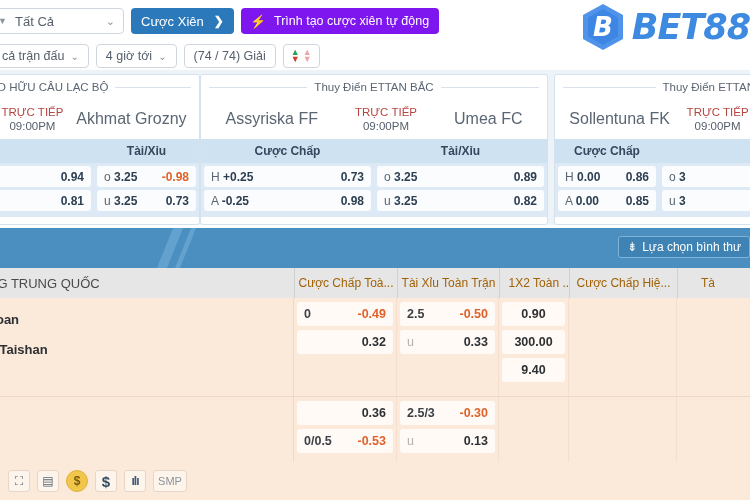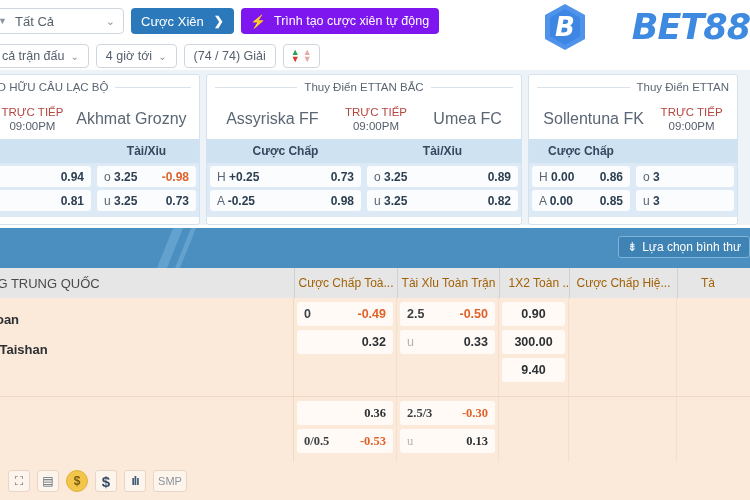--- a/index.html
+++ b/index.html
@@ -58,21 +58,20 @@
   }
   .logo .hex svg { position: absolute; left: 0; top: 0; }
   .logo .hex .bmark {
     position: relative; color: #fff; font-size: 26px; font-weight: bold;
     font-style: italic; font-family: "DejaVu Sans", sans-serif;
   }
   .logo .wordmark {
     font-size: 35px; font-weight: bold; font-style: italic;
     color: #3d8ae0; letter-spacing: -1px;
     font-family: "DejaVu Sans", sans-serif;
-    margin-left: 38px;
   }
 
   .pill {
     display: flex; align-items: center; gap: 6px;
     height: 24px; padding: 0 9px; margin-right: 7px;
     background: #fff; border: 1px solid #cfd6de; border-radius: 4px;
     font-size: 12.5px; color: #555f6b; white-space: nowrap;
   }
   .pill.first { margin-left: -22px; }
   .pill .chev { font-size: 10px; color: #8a949f; }
@@ -90,21 +89,21 @@
   .cards {
     position: absolute; top: 70px; left: 0; width: 750px; height: 155px;
     background: #eef3f8; display: flex; overflow: hidden;
   }
   .card {
     background: #fff; border: 1px solid #d3e2ee; border-radius: 3px;
     position: relative; overflow: hidden; flex: none;
     margin-top: 4px;
   }
   .card.c1 { width: 212px; margin-left: -12px; }
-  .card.c2 { width: 316px; margin-left: 6px; }
+  .card.c2 { width: 348px; }
   .card.c3 { width: 210px; margin-left: 6px; }
 
   .card .league {
     display: flex; align-items: center; gap: 7px;
     height: 24px; padding: 0 8px; font-size: 11.5px; color: #5a6673;
     white-space: nowrap;
   }
   .card .league .ln { flex: 1; height: 1px; background: #d9e2ea; }
   .card .teams {
     display: flex; align-items: center; justify-content: space-around;
@@ -170,21 +169,21 @@
   }
   .col-a { width: 103px; } .col-b { width: 102px; }
   .col-c { width: 70px; padding-left: 12px; } .col-d { width: 108px; text-align: center; } .col-e { width: 61px; }
 
   .tbody {
     position: absolute; top: 298px; left: 0; width: 750px; height: 164px;
     background: #fbe9da;
   }
   .trow { display: flex; position: relative; }
   .trow.r1 { height: 98px; }
-  .trow.r2 { height: 66px; border-top: 1px solid #f0d8c4; font-family: Liberation Serif, serif; }
+  .trow.r2 { height: 66px; border-top: 1px solid #f0d8c4; }
   .tleft {
     width: 306px; margin-left: -12px; padding: 7px 0 0 0;
     border-right: 1px solid #f0d8c4; position: relative;
   }
   .tleft .tm {
     font-size: 13px; font-weight: bold; color: #2c3033;
     line-height: 30px; padding-left: 0px; white-space: nowrap;
   }
   .tcols { flex: 1; display: flex; }
   .tcell {

